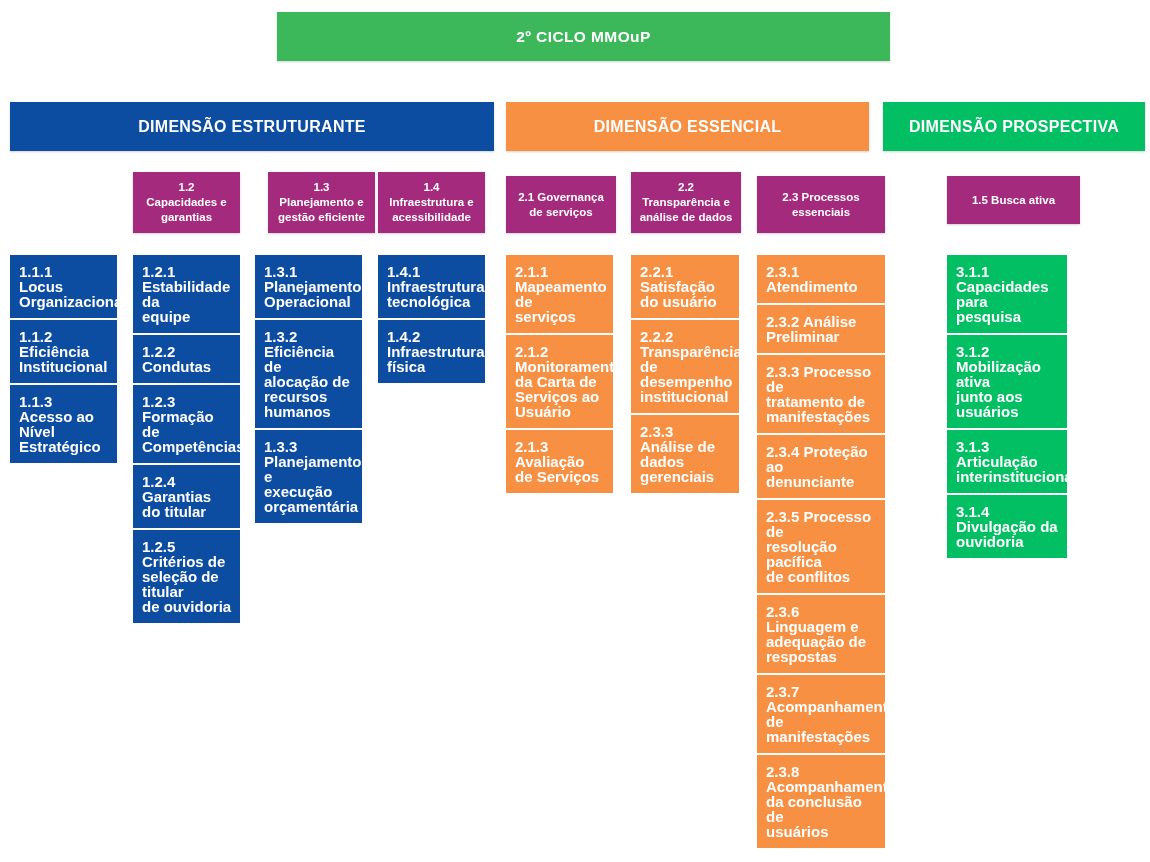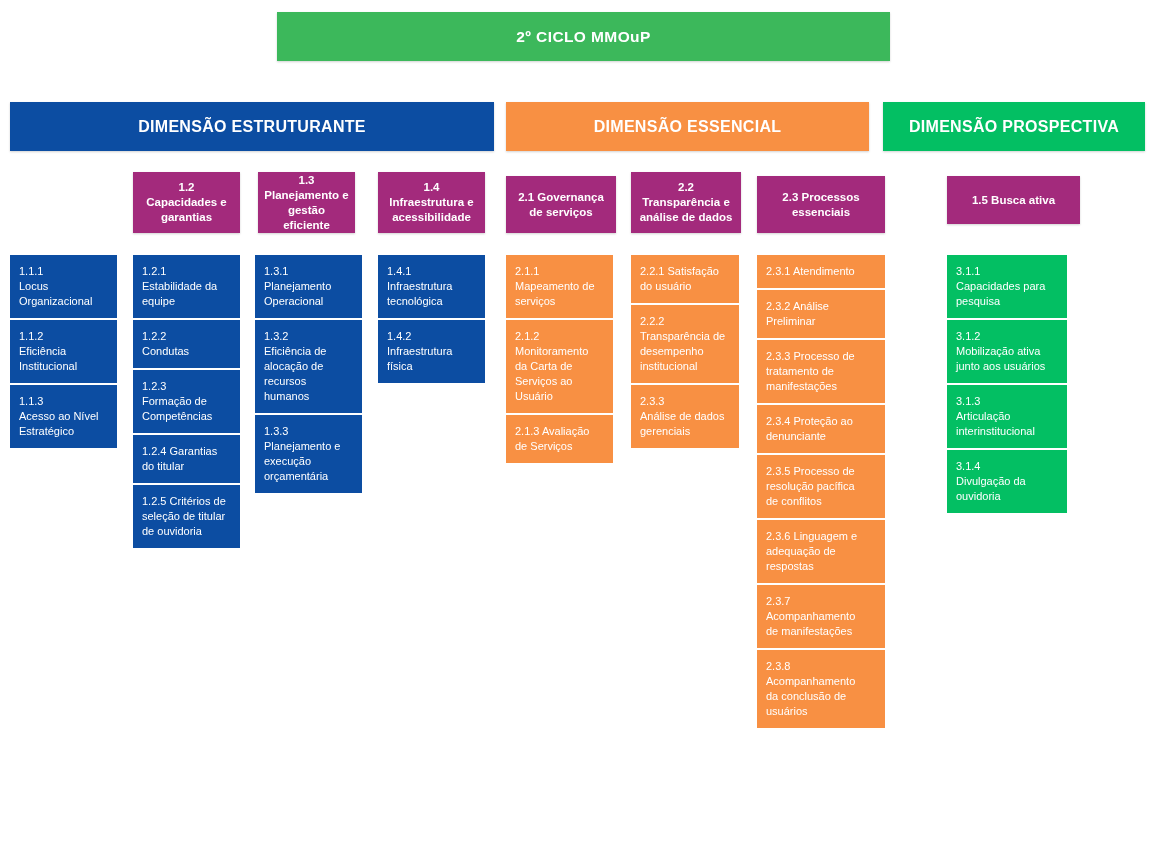--- a/index.html
+++ b/index.html
@@ -85,22 +85,22 @@
   
   .col {
     position: absolute;
     display: flex;
     flex-direction: column;
     gap: 2px;
   }
   .item-box {
     box-sizing: border-box;
     padding: 9px 8px 9px 9px;
-    font-size: 11px;
-    font-weight: normal;
+    font-size: 15px;
+    font-weight: bold;
     line-height: 15px;
     color: #ffffff;
     white-space: pre-line;
   }
   .c-blue   { background: #0c4da2; }
   .c-orange { background: #f89043; }
   .c-green  { background: #03bf63; }
 </style>
 </head>
 <body>
@@ -119,21 +119,21 @@
   </div>
   <div class="dim-band" id="dim-band-2">
     <span class="txt">DIMENSÃO PROSPECTIVA</span>
   </div>
 
   <div class="cat-box" style="left:133px; top:172px; width:107px; height:61px;">
     <span class="txt">1.2
 Capacidades e
 garantias</span>
   </div>
-  <div class="cat-box" style="left:258px; top:172px; width:97px; height:61px;">
+  <div class="cat-box" style="left:268px; top:172px; width:107px; height:61px;">
     <span class="txt">1.3
 Planejamento e
 gestão eficiente</span>
   </div>
   <div class="cat-box" style="left:378px; top:172px; width:107px; height:61px;">
     <span class="txt">1.4
 Infraestrutura e
 acessibilidade</span>
   </div>
   <div class="cat-box" style="left:506px; top:176px; width:110px; height:57px;">

